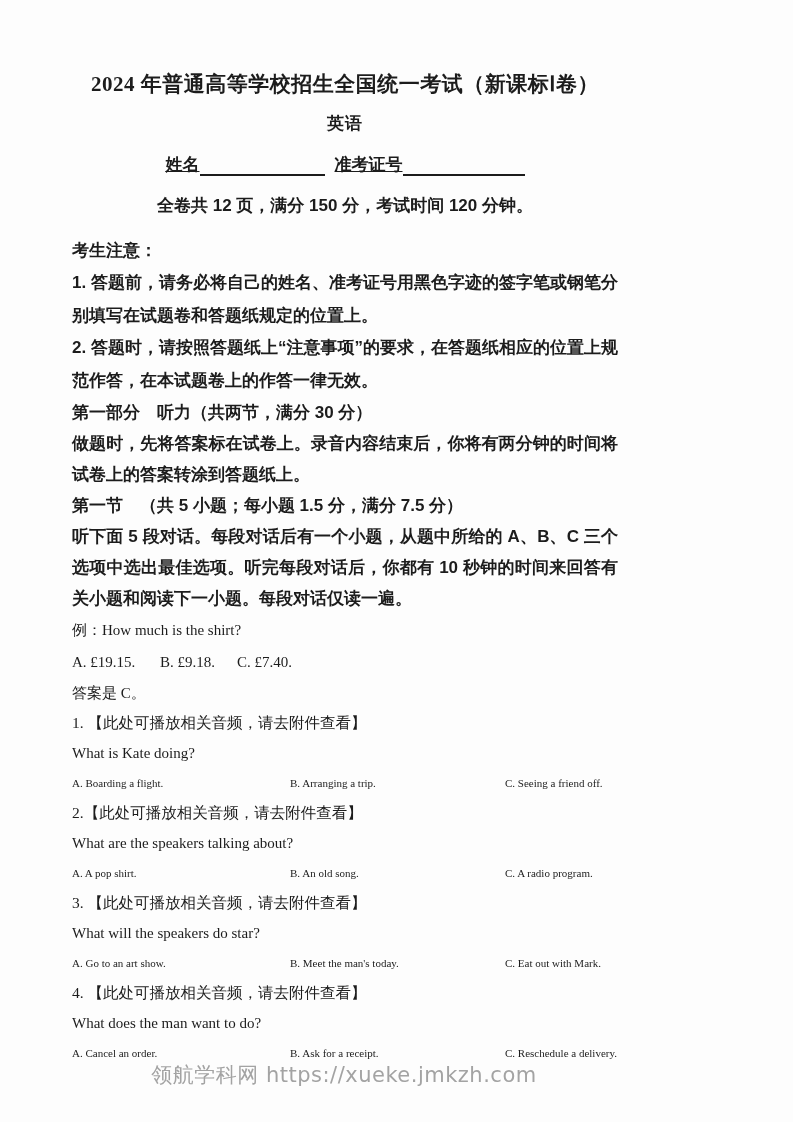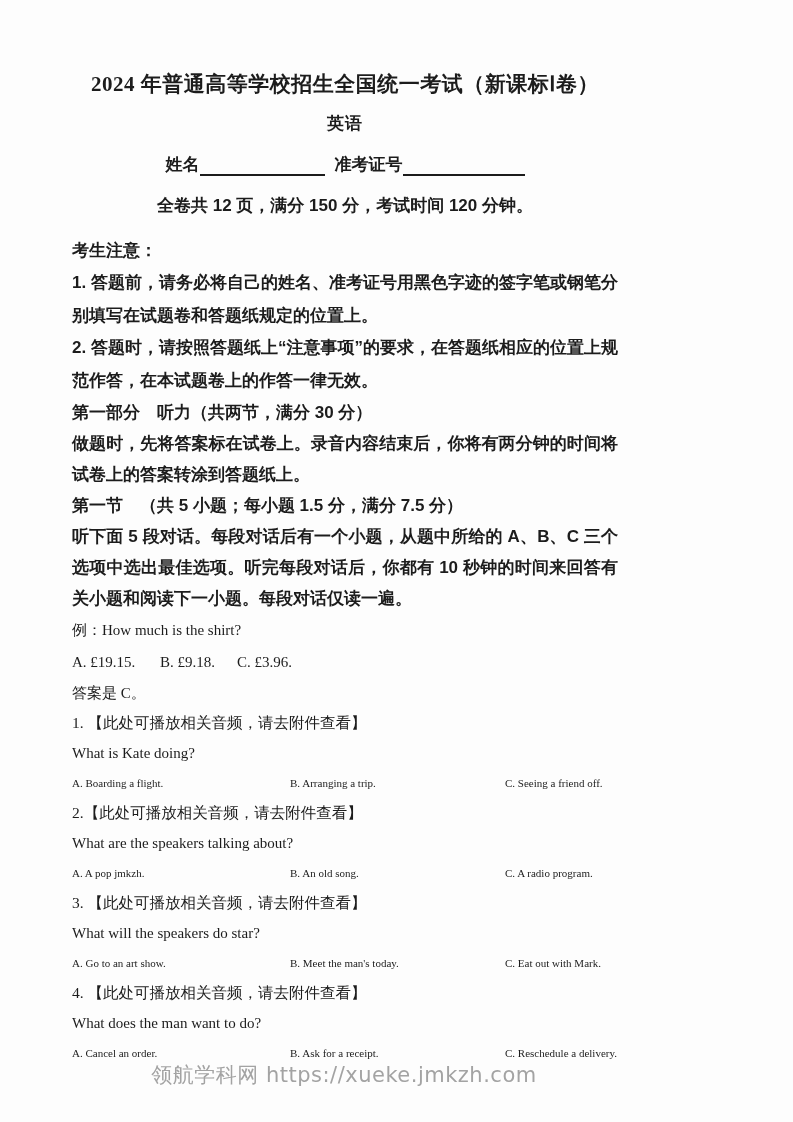--- a/index.html
+++ b/index.html
@@ -16,21 +16,21 @@
     line-height:40px;text-align:center;margin:0;letter-spacing:.5px;
   }
   .subtitle{
     font-family:"Liberation Serif",serif;font-weight:bold;font-size:17px;
     line-height:40px;text-align:center;margin:0;letter-spacing:1px;
   }
   .name-line{
     height:34px;display:flex;align-items:flex-end;justify-content:center;
     font-family:"Liberation Sans",sans-serif;font-weight:bold;font-size:17px;
   }
-  .name-line .nl-label{line-height:26px;}
+  .name-line .nl-label{line-height:26px;text-decoration:underline;}
   .blank{
     display:inline-block;border-bottom:2px solid #1c1c1c;height:0;
     margin-bottom:2px;
   }
   .blank-name{width:125px;}
   .blank-no{width:122px;}
   .nl-gap{margin-left:10px;}
   .info-line{
     font-family:"Liberation Sans",sans-serif;font-weight:bold;font-size:17px;
     line-height:32px;text-align:center;margin:12px;
@@ -88,41 +88,41 @@
   <div class="c-bold lh31">第一部分　听力（共两节，满分 30 分）</div>
   <p class="c-bold lh31 just">做题时，先将答案标在试卷上。录音内容结束后，你将有两分钟的时间将试卷上的答案转涂到答题纸上。</p>
 
   <div class="c-bold lh31">第一节　（共 5 小题；每小题 1.5 分，满分 7.5 分）</div>
   <p class="c-bold lh31 just">听下面 5 段对话。每段对话后有一个小题，从题中所给的 A、B、C 三个选项中选出最佳选项。听完每段对话后，你都有 10 秒钟的时间来回答有关小题和阅读下一小题。每段对话仅读一遍。</p>
 
   <div class="en lh32">例：How much is the shirt?</div>
   <div class="ex-options">
     <span>A. £19.15.</span>
     <span>B. £9.18.</span>
-    <span>C. £3.96.</span>
+    <span>C. £7.40.</span>
   </div>
   <div class="en lh31">答案是 C。</div>
 
   <section class="questions">
 
     <div class="q">
       <div class="audio-line">1. 【此处可播放相关音频，请去附件查看】</div>
       <div class="en">What is Kate doing?</div>
       <div class="opt-row">
         <span>A. Boarding a flight.</span>
         <span>B. Arranging a trip.</span>
         <span>C. Seeing a friend off.</span>
       </div>
     </div>
 
     <div class="q">
       <div class="audio-line">2.【此处可播放相关音频，请去附件查看】</div>
       <div class="en">What are the speakers talking about?</div>
       <div class="opt-row">
-        <span>A. A pop jmkzh.</span>
+        <span>A. A pop shirt.</span>
         <span>B. An old song.</span>
         <span>C. A radio program.</span>
       </div>
     </div>
 
     <div class="q">
       <div class="audio-line">3. 【此处可播放相关音频，请去附件查看】</div>
       <div class="en">What will the speakers do star?</div>
       <div class="opt-row">
         <span>A. Go to an art show.</span>

